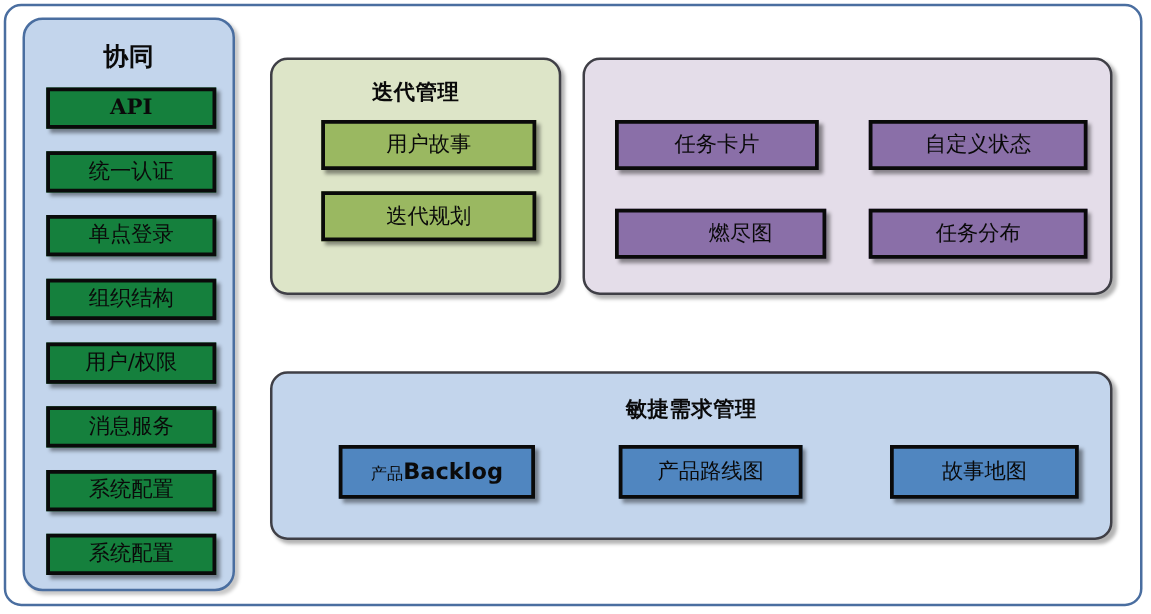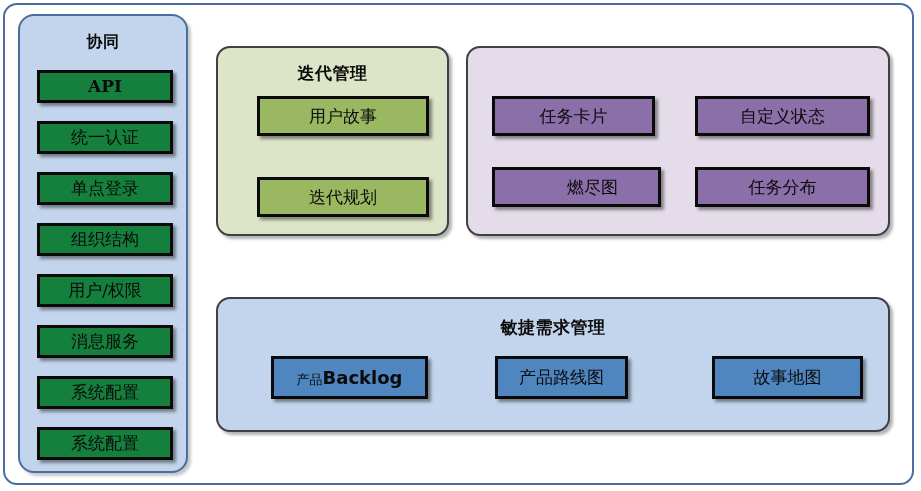--- a/index.html
+++ b/index.html
@@ -58,21 +58,21 @@
     top: 14px;
     width: 170px;
     height: 459px;
     background: #c3d5ec;
     border: 2px solid #4a6ea0;
     border-radius: 16px;
     box-shadow: 3px 3px 3px rgba(0,0,0,0.22);
   }
   .sidebar .panel-title {
     top: 16px;
-    font-size: 16px;
+    font-size: 20px;
   }
   .sidebar-list {
     position: absolute;
     left: 17px;
     top: 54px;
     width: 136px;
   }
   .node {
     box-sizing: border-box;
     display: flex;
@@ -105,21 +105,21 @@
   .panel-iteration .panel-title { top: 14px; font-size: 17px; }
   .node-green {
     position: absolute;
     background: #9ab861;
     font-size: 17px;
     width: 172px;
     height: 40px;
     left: 39px;
   }
   .node-green.g1 { top: 48px; }
-  .node-green.g2 { top: 105px; margin-top: 24px; }
+  .node-green.g2 { top: 105px; }
 
   
   .panel-taskboard {
     left: 466px;
     top: 46px;
     width: 424px;
     height: 190px;
     background: #e4dde9;
   }
   .panel-taskboard .panel-title { top: 14px; font-size: 17px; }
@@ -144,21 +144,21 @@
   }
   .panel-agile .panel-title { top: 17px; font-size: 17px; }
   .node-blue {
     position: absolute;
     background: #5086c0;
     font-size: 17px;
     height: 43px;
     top: 57px;
   }
   .node-blue.b1 { left: 53px;  width: 157px; }
-  .node-blue.b2 { left: 277px; width: 133px; }
+  .node-blue.b2 { left: 277px; width: 147px; }
   .node-blue.b3 { left: 494px; width: 151px; }
 
   .mixed-label { display: inline-block; white-space: nowrap; }
   .mixed-label .cn { font-size: 13px; }
   .mixed-label .en {
     font-family: "DejaVu Sans", "Liberation Sans", sans-serif;
     font-weight: bold;
     font-size: 18px;
   }
 </style>

